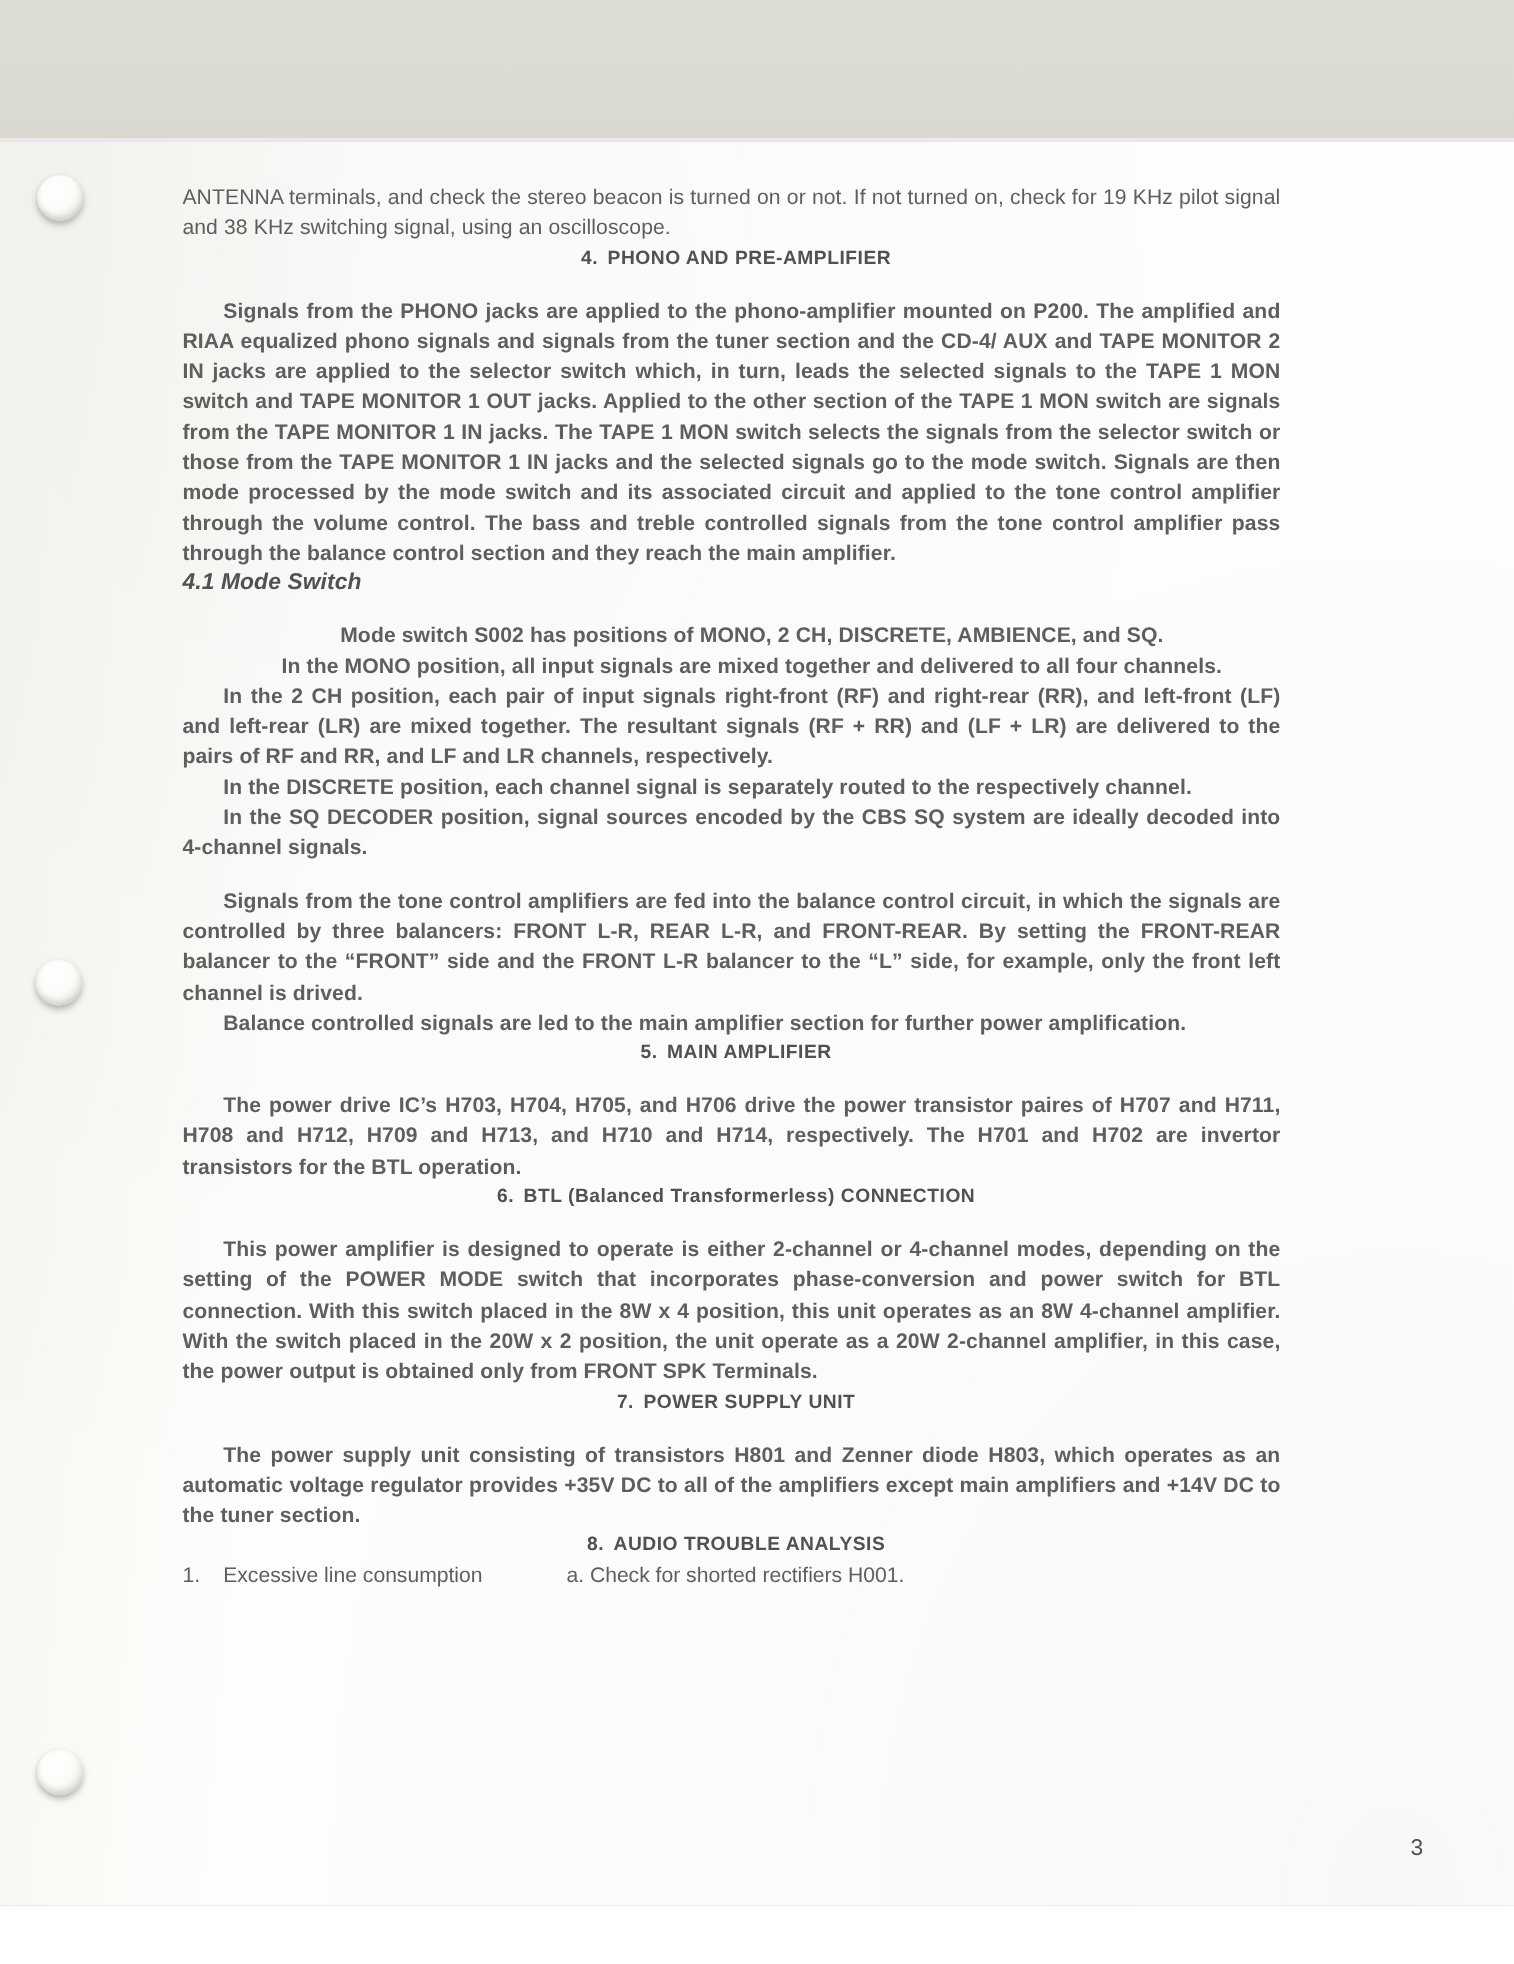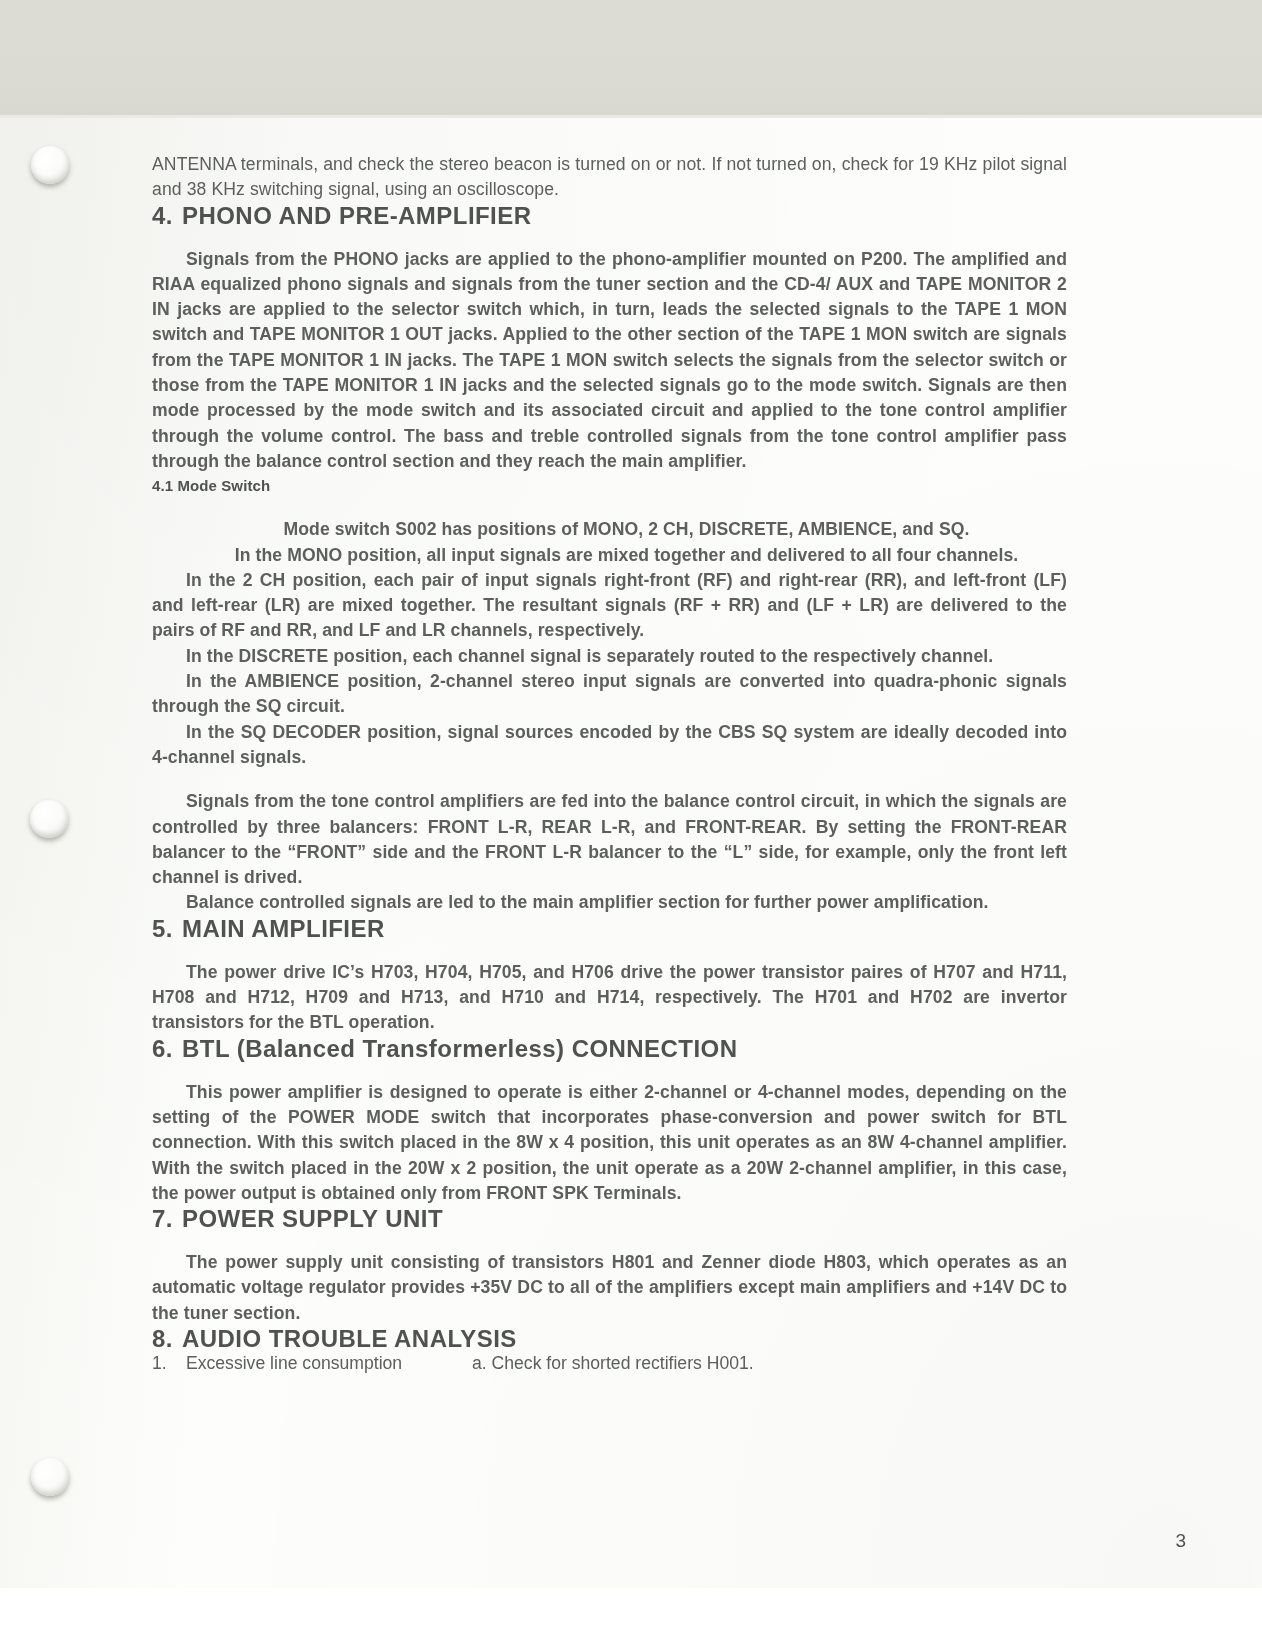--- a/index.html
+++ b/index.html
@@ -94,38 +94,40 @@
     margin: 0;
     letter-spacing: .1px;
   }
   .para.nojust { text-align: center; }
   .indent { text-indent: 34px; font-weight: bold; }
   .gap-sm { margin-top: 19px; }
   .gap-md { margin-top: 29px; }
   .gap-lg { margin-top: 34px; }
 
   .heading {
-    font-size: 24px;
+    font-size: 16px;
     line-height: 25px;
     color: #4f524f;
     font-weight: bold;
     letter-spacing: .45px;
     margin: 0;
+    text-align: center;
   }
   .heading .num {
     display: inline-block;
     min-width: 30px;
   }
   .subheading {
-    font-size: 15px;
+    font-size: 19px;
     line-height: 24px;
     color: #4f524f;
     font-weight: bold;
     letter-spacing: .1px;
     margin: 0;
+    font-style: italic;
   }
   .trouble-row {
     display: flex;
     font-size: 17.6px;
     line-height: 25.3px;
     color: #5c5f5c;
     margin: 0;
   }
   .trouble-row .sym {
     width: 320px;
@@ -169,21 +171,20 @@
     </p>
     <p class="para indent gap-sm">Signals from the PHONO jacks are applied to the phono-amplifier mounted on P200. The amplified and RIAA equalized phono signals and signals from the tuner section and the CD-4/ AUX and TAPE MONITOR 2 IN jacks are applied to the selector switch which, in turn, leads the selected signals to the TAPE 1 MON switch and TAPE MONITOR 1 OUT jacks. Applied to the other section of the TAPE 1 MON switch are signals from the TAPE MONITOR 1 IN jacks. The TAPE 1 MON switch selects the signals from the selector switch or those from the TAPE MONITOR 1 IN jacks and the selected signals go to the mode switch. Signals are then mode processed by the mode switch and its associated circuit and applied to the tone control amplifier through the volume control. The bass and treble controlled signals from the tone control amplifier pass through the balance control section and they reach the main amplifier.</p>
 
     <p class="subheading gap-md">
       <span>4.1</span><span> </span><span>Mode Switch</span>
     </p>
     <p class="para indent nojust gap-sm">Mode switch S002 has positions of MONO, 2 CH, DISCRETE, AMBIENCE, and SQ.</p>
     <p class="para indent nojust">In the MONO position, all input signals are mixed together and delivered to all four channels.</p>
     <p class="para indent">In the 2 CH position, each pair of input signals right-front (RF) and right-rear (RR), and left-front (LF) and left-rear (LR) are mixed together. The resultant signals (RF + RR) and (LF + LR) are delivered to the pairs of RF and RR, and LF and LR channels, respectively.</p>
     <p class="para indent">In the DISCRETE position, each channel signal is separately routed to the respectively channel.</p>
-    <p class="para indent">In the AMBIENCE position, 2-channel stereo  input signals are converted into  quadra-phonic signals through the SQ circuit.</p>
     <p class="para indent">In the SQ DECODER position, signal sources encoded by the CBS SQ system are ideally decoded into 4-channel signals.</p>
 
     <p class="para indent gap-sm">Signals from the tone control amplifiers are fed into the balance control circuit, in which the signals are controlled by three balancers: FRONT L-R, REAR L-R, and FRONT-REAR. By setting the FRONT-REAR balancer to the “FRONT” side and the FRONT L-R balancer to the “L” side, for example, only the front left channel is drived.</p>
     <p class="para indent">Balance controlled signals are led to the main amplifier section for further power amplification.</p>
 
     <p class="heading gap-lg">
       <span class="num">5.</span><span>MAIN AMPLIFIER</span>
     </p>
     <p class="para indent gap-sm">The power drive IC’s H703, H704, H705, and H706 drive the power transistor paires of H707 and H711, H708 and H712, H709 and H713, and H710 and H714, respectively. The H701 and H702 are invertor transistors for the BTL operation.</p>
 

